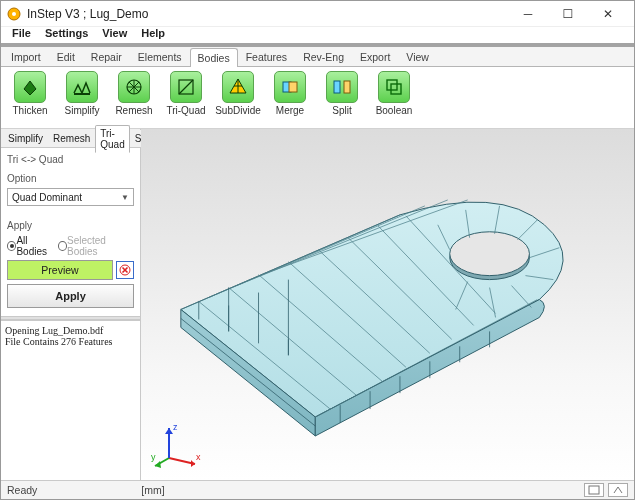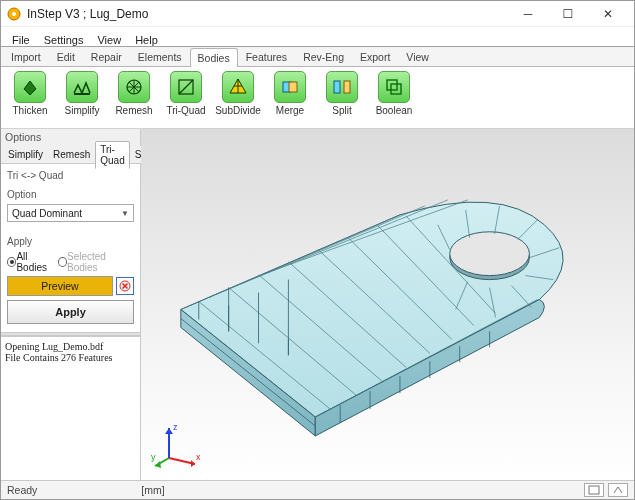--- a/index.html
+++ b/index.html
@@ -5,21 +5,21 @@
   * { box-sizing: border-box; margin: 0; padding: 0; }
   body { font-family: "Segoe UI", Tahoma, sans-serif; font-size: 11px; color: #222; background: #fff; width: 635px; height: 500px; overflow: hidden; }
   .window { width: 635px; height: 500px; display: flex; flex-direction: column; border: 1px solid #999; background: #fff; }
   
   .titlebar { height: 26px; display: flex; align-items: center; padding: 8px 6px; background: #fff; border-bottom: 1px solid #eee; }
   .titlebar .appicon { width: 14px; height: 14px; margin-right: 6px; }
   .titlebar .title { flex: 1; font-size: 12px; }
   .winbtns { display: flex; }
   .winbtn { width: 40px; height: 22px; display: flex; align-items: center; justify-content: center; font-size: 12px; color: #333; }
   
-  .menubar { height: 20px; display: flex; align-items: flex-end; padding: 0 4px; border-bottom: 1px solid #a3a3a3; }
+  .menubar { height: 20px; display: flex; align-items: flex-start; padding: 0 4px; border-bottom: 4px solid #a3a3a3; font-weight: bold; }
   .menubar span { padding: 0 7px; cursor: default; }
   
   .ribtabs { height: 20px; display: flex; align-items: flex-end; border-bottom: 1px solid #b5b5b5; padding: 0 2px; background: #f4f4f4;}
   .ribtab { padding: 3px 7px 3px 7px; font-size: 10.5px; color: #444; cursor: default; border: 1px solid transparent; border-bottom: none;}
   .ribtab.active { background: #fff; border-color: #b5b5b5; position: relative; top: 1px; border-top-left-radius: 3px; border-top-right-radius: 3px;}
   
   .toolbar { height: 62px; display: flex; align-items: flex-start; padding: 4px 6px; border-bottom: 1px solid #d2d2d2; gap: 6px; background: #fff;}
   .tbtn { width: 46px; display: flex; flex-direction: column; align-items: center; gap: 2px; cursor: default; }
   .tbtn .ticon { width: 32px; height: 32px; border-radius: 5px; border: 1px solid #5aa64f; background: linear-gradient(#a9f09d,#5dd04e); display: flex; align-items: center; justify-content: center; }
   .tbtn .tlabel { font-size: 10px; text-align: center; color: #333; }
@@ -32,21 +32,21 @@
   .optab.active { background: #fff; border-color: #b5b5b5; border-bottom-color: #fff; border-top-left-radius: 2px; border-top-right-radius: 2px; position: relative; top: 1px;}
   .optab.nav { width: 12px; text-align: center; padding: 1px 0; font-size: 8px; border: 1px solid #aaa; background: #fff; margin-left: 1px;}
   .panel { flex: 0 0 auto; padding: 4px 6px; background: #fff; border-top: 1px solid #c9c9c9;}
   .subh { font-size: 10px; color: #555; margin: 2px 0 4px 0;}
   .selectbox { width: 100%; height: 18px; border: 1px solid #aaa; background: #fff; font-size: 10px; padding: 1px 4px; display: flex; align-items: center; justify-content: space-between; }
   .selectbox .chev { font-size: 8px; color: #555;}
   .radio-row { display: flex; align-items: center; font-size: 10px; margin: 3px 0;}
   .radio { width: 10px; height: 10px; border: 1px solid #666; border-radius: 50%; display: inline-flex; align-items: center; justify-content: center;}
   .radio .dot { width: 4px; height: 4px; border-radius: 50%; background: #333;}
   .btnrow { display: flex; align-items: center; gap: 3px; margin: 3px 0;}
-  .pbtn { flex: 1; height: 20px; border: 1px solid #999; background: #eab308; display: flex; align-items: center; justify-content: center; font-size: 10.5px; cursor: default;}
+  .pbtn { flex: 1; height: 20px; border: 1px solid #999; background: #bef264; display: flex; align-items: center; justify-content: center; font-size: 10.5px; cursor: default;}
   .xicon { width: 18px; height: 18px; border: 1px solid #3a6cc9; display: flex; align-items: center; justify-content: center; background: #fff;}
   .applybtn { height: 24px; border: 1px solid #9a9a9a; background: linear-gradient(#fdfdfd,#e6e6e6); display: flex; align-items: center; justify-content: center; font-weight: bold; font-size: 11px; margin: 4px 0; cursor: default;}
   .log { flex: 1; min-height: 0; border-top: 1px solid #c9c9c9; background: #fff; font-family: Liberation Serif, serif; font-size: 10px; padding: 4px; white-space: pre; overflow: auto;}
   .splitter { height: 4px; background: #e0e0e0; border-top: 1px solid #c9c9c9; border-bottom: 1px solid #c9c9c9; cursor: row-resize;}
   
   .viewport { flex: 1; position: relative; overflow: hidden; background: linear-gradient(#dcdcdc 0%, #f7f7f7 70%, #fff 100%); }
   .triad { position: absolute; left: 10px; bottom: 10px; }
   
   .status { height: 19px; display: flex; align-items: center; padding: 0 6px; border-top: 1px solid #c9c9c9; font-size: 10.5px; background: #f4f4f4; gap: 104px;}
   .status .cell { color: #444;}
@@ -160,21 +160,20 @@
             <rect x="7" y="7" width="10" height="10" fill="none" stroke="#0a6b0a" stroke-width="1.4"></rect>
           </svg>
         </div>
         <div class="tlabel">Boolean</div>
       </div>
   </div>
 
   <div class="main">
 
     <div class="sidebar">
-      <div class="optlabel">Options</div>
       <div class="optabs">
         <div class="optab">Simplify</div>
         <div class="optab">Remesh</div>
         <div class="optab active">Tri-Quad</div>
         <div class="optab">SubDivi</div>
         <div class="optab nav">◄</div>
         <div class="optab nav">►</div>
       </div>
       <div class="panel">
         <div class="subh">Tri &lt;-&gt; Quad</div>

